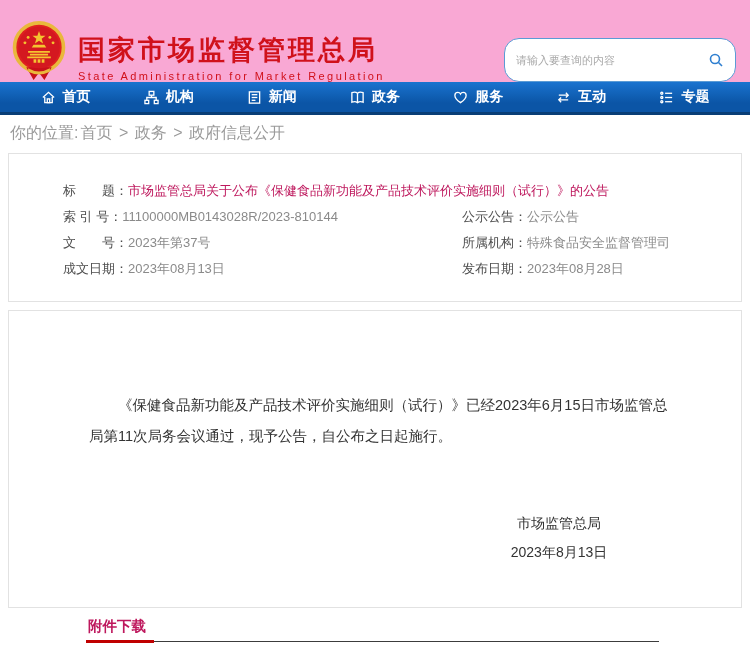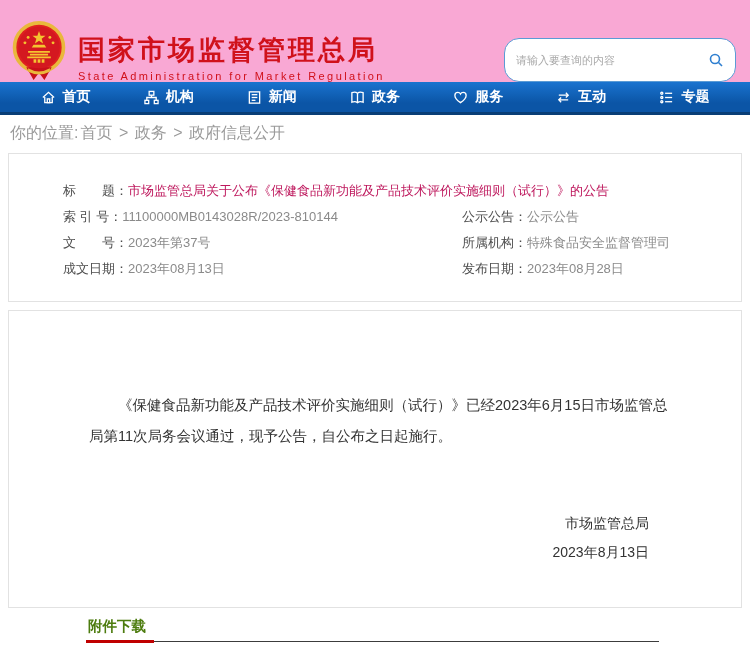--- a/index.html
+++ b/index.html
@@ -48,24 +48,24 @@
   .meta-row:last-child{margin-bottom:0;}
   .meta-cell-left{width:399px;display:flex;}
   .meta-cell-right{flex:1;display:flex;}
   .meta-label{color:#4d4d4d;white-space:pre;flex:0 0 auto;}
   .meta-value{color:var(--value-gray);}
   .meta-value.title-val{color:#be185d;}
 
   
   .content-box{margin:4px 8px 0;border:1px solid var(--border);height:298px;padding-top:79px;}
   .paragraph{margin:0 68px 0 80px;text-indent:2em;font-size:14.5px;line-height:31px;color:#333;}
-  .signature{width:180px;margin:57px 92px 0 auto;text-align:right;font-size:14px;color:#333;line-height:29px;}
+  .signature{width:180px;margin:57px 92px 0 auto;text-align:center;font-size:14px;color:#333;line-height:29px;}
   .attach{margin:50px 82px 0 77px;}
   .attach-head-row{border-bottom:1px solid #3c3c3c;}
-  .attach-head{display:inline-block;font-size:14.5px;font-weight:bold;color:#4d7c0f;
+  .attach-head{display:inline-block;font-size:14.5px;font-weight:bold;color:#be185d;
     padding:0 8px 4px 2px;border-bottom:3px solid #c00000;margin-bottom:-2px;}
   .attach-item{margin-top:25px;font-size:12.5px;color:#3f3f3f;display:flex;align-items:center;
     gap:9px;cursor:pointer;}
   .bullet-square{width:5px;height:5px;border:1px solid #9a9a9a;flex:0 0 auto;}
 </style>
 </head>
 <body>
 
 <div class="header">
   <svg class="emblem" viewBox="0 0 64 68">

